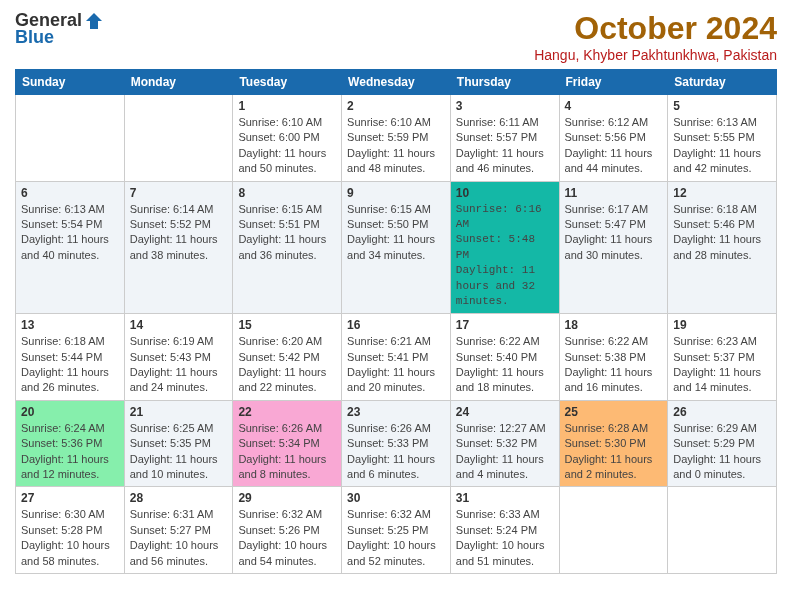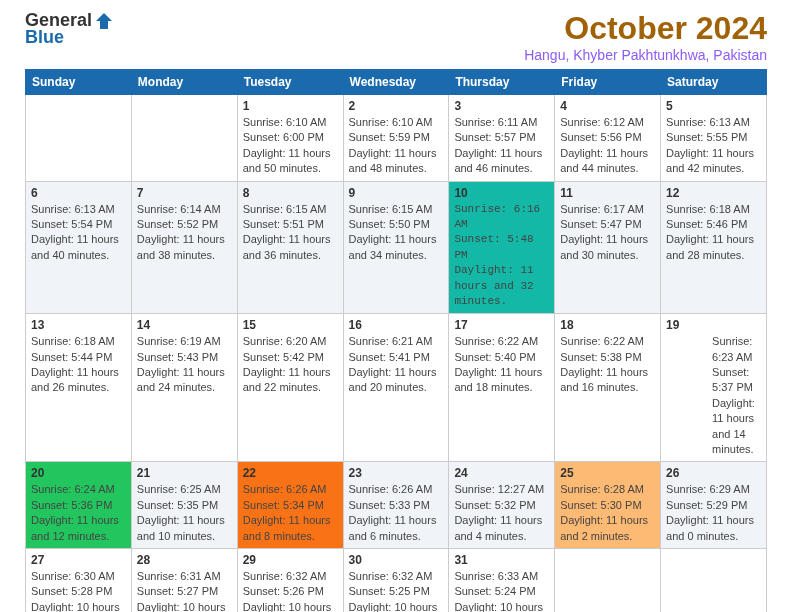--- a/index.html
+++ b/index.html
@@ -6,21 +6,21 @@
     body {
       font-family: Arial, sans-serif;
       background: #fff;
       width: 792px;
       height: 612px;
       overflow: hidden;
     }
     .page {
       width: 792px;
       height: 576px;
-      padding: 10px 25px;
+      padding: 10px 15px;
     }
     .header {
       display: flex;
       justify-content: space-between;
       align-items: flex-start;
       margin-bottom: 6px;
     }
     .logo {
       display: flex;
       flex-direction: column;
@@ -48,21 +48,21 @@
     .title-section {
       text-align: right;
     }
     .month-title {
       font-size: 32px;
       font-weight: bold;
       color: #a16207;
     }
     .location {
       font-size: 14px;
-      color: #8b5cf6;
+      color: #b91c1c;
     }
     .calendar {
       width: 100%;
       border-collapse: collapse;
       table-layout: fixed;
     }
     .calendar th {
       background-color: #1a6aad;
       color: white;
       text-align: left;
@@ -242,39 +242,39 @@
 Daylight: 11 hours and 18 minutes.</div>
           </td>
           <td>
             <span class="day-number">18</span>
             <div class="day-info" style="white-space: pre-line;">Sunrise: 6:22 AM
 Sunset: 5:38 PM
 Daylight: 11 hours and 16 minutes.</div>
           </td>
           <td>
             <span class="day-number">19</span>
-            <div class="day-info" style="white-space: pre-line; margin-left: 46px;">Sunrise: 6:23 AM
+            <div class="day-info" style="white-space: pre-line;">Sunrise: 6:23 AM
 Sunset: 5:37 PM
 Daylight: 11 hours and 14 minutes.</div>
           </td>
         </tr>
         <tr>
-          <td style="background-color: #22c55e;">
+          <td style="background-color: #86efac;">
             <span class="day-number">20</span>
             <div class="day-info" style="white-space: pre-line;">Sunrise: 6:24 AM
 Sunset: 5:36 PM
 Daylight: 11 hours and 12 minutes.</div>
           </td>
           <td style="background-color: rgb(240, 244, 248);">
             <span class="day-number">21</span>
             <div class="day-info" style="white-space: pre-line;">Sunrise: 6:25 AM
 Sunset: 5:35 PM
 Daylight: 11 hours and 10 minutes.</div>
           </td>
-          <td style="background-color: #f97316;">
+          <td style="background-color: #f9a8d4;">
             <span class="day-number">22</span>
             <div class="day-info" style="white-space: pre-line;">Sunrise: 6:26 AM
 Sunset: 5:34 PM
 Daylight: 11 hours and 8 minutes.</div>
           </td>
           <td style="background-color: rgb(240, 244, 248);">
             <span class="day-number">23</span>
             <div class="day-info" style="white-space: pre-line;">Sunrise: 6:26 AM
 Sunset: 5:33 PM
 Daylight: 11 hours and 6 minutes.</div>

